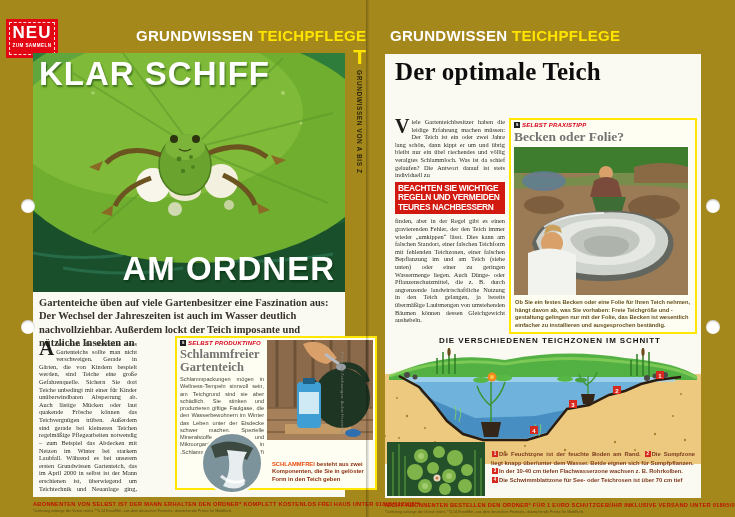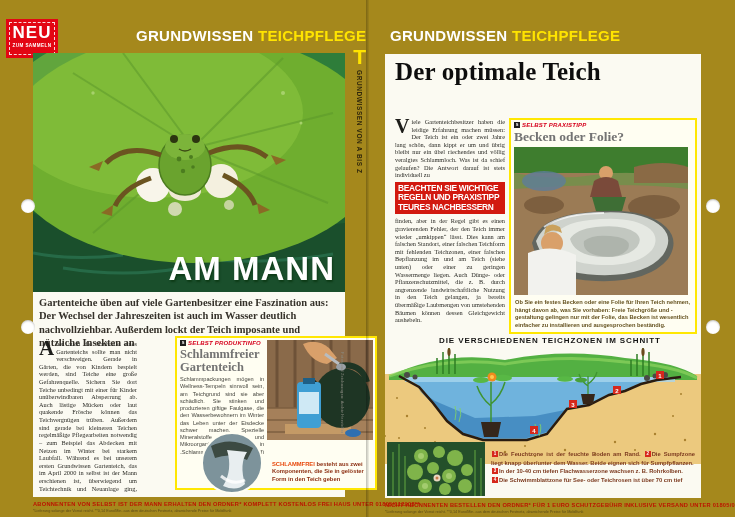--- a/index.html
+++ b/index.html
@@ -123,21 +123,22 @@
           <circle cx="160" cy="114" r="1.8"></circle>
       </g>
       <circle cx="142" cy="156" r="7" fill="#e9e4cf" opacity=".8"></circle>
       <circle cx="196" cy="152" r="5" fill="#e9e4cf" opacity=".7"></circle>
       <g fill="#cfe8a0" opacity=".5">
         <circle cx="250" cy="40" r="2"></circle>
           <circle cx="268" cy="70" r="1.5"></circle>
           <circle cx="60" cy="40" r="1.7"></circle>
       </g>
     </svg>
-    <div class="abs heroTitle" style="right:10px;bottom:4px;">AM MANN</div>
+    <div class="abs heroTitle" style="left:6px;top:2px;">KLAR SCHIFF</div>
+    <div class="abs heroTitle" style="right:10px;bottom:4px;">AM ORDNER</div>
   </div>
 
   <div class="abs sideT">T</div>
   <div class="abs sideTab">GRUNDWISSEN VON A BIS Z</div>
 
   <div class="abs panelL">
     <div class="abs stand" style="left:6px;top:4px;width:300px;">Gartenteiche üben auf viele Gartenbesitzer eine Faszination aus: Der Wechsel der Jahreszeiten ist auch im Wasser deutlich nachvollziehbar. Außerdem lockt der Teich imposante und nützliche Insekten an</div>
     <div class="abs bodycol" style="left:6px;top:48px;width:98px;height:152px;overflow:hidden;">
       <span class="dropcap">A</span><span>ber auch die Nachteile eines Gartenteichs sollte man nicht verschweigen. Gerade in Gärten, die von Kindern bespielt werden, sind Teiche eine große Gefahrenquelle. Sichern Sie dort Teiche unbedingt mit einer für Kinder unüberwindbaren Absperrung ab. Auch lästige Mücken oder laut quakende Frösche können das Teichvergnügen trüben. Außerdem sind gerade bei kleineren Teichen regelmäßige Pflegearbeiten notwendig – zum Beispiel das Abdecken mit Netzen im Winter bei starkem Laubfall. Während es bei unserem ersten Grundwissen Gartenteich, das im April 2000 in selbst ist der Mann erschienen ist, überwiegend um Teichtechnik und Neuanlage ging, legen wir hier den Schwerpunkt auf Erhalt, Pflege, Sanierung und Bepflanzung von Gartenteichen.</span>
     </div>
@@ -203,21 +204,21 @@
     <span class="y">TEICHPFLEGE</span>
   </div>
 
   <div class="abs panelR">
     <div class="abs titleR" style="left:10px;top:4px;">Der optimale Teich</div>
 
     <div class="abs" style="left:10px;top:64px;width:110px;">
       <div class="bodycol">
         <span class="dropcap" style="font-size:20px;line-height:16px;">V</span><span>iele Gartenteichbesitzer haben die leidige Erfahrung machen müssen: Der Teich ist ein oder zwei Jahre lang schön, dann kippt er um und übrig bleibt nur ein übel riechendes und völlig veralgtes Schlammloch. Was ist da schief gelaufen? Die Antwort darauf ist stets individuell zu</span>
       </div>
-      <div class="redblock" style="margin:3px 0;">BEACHTEN SIE WICHTIGE REGELN UND PRAXISTIPP TEURES NACHBESSERN</div>
+      <div class="redblock" style="margin:3px 0;">BEACHTEN SIE WICHTIGE REGELN UND VERMEIDEN TEURES NACHBESSERN</div>
       <div class="bodycol">finden, aber in der Regel gibt es einen gravierenden Fehler, der den Teich immer wieder „umkippen“ lässt. Dies kann am falschen Standort, einer falschen Teichform mit fehlenden Teichzonen, einer falschen Bepflanzung im und am Teich (siehe unten) oder einer zu geringen Wassermenge liegen. Auch Dünge- oder Pflanzenschutzmittel, die z. B. durch angrenzende landwirtschaftliche Nutzung in den Teich gelangen, ja bereits übermäßige Laubmengen von umstehenden Bäumen können dessen Gleichgewicht aushebeln.</div>
     </div>
 
     <div class="abs ybox" style="left:124px;top:64px;width:184px;height:212px;">
       <div class="abs boxlabel" style="left:3px;top:2px;">
         <span class="logo">S</span>
         <span class="txt">SELBST PRAXISTIPP</span>
       </div>
       <div class="abs boxtitle" style="left:3px;top:10px;font-size:13.5px;">Becken oder Folie?</div>
 

